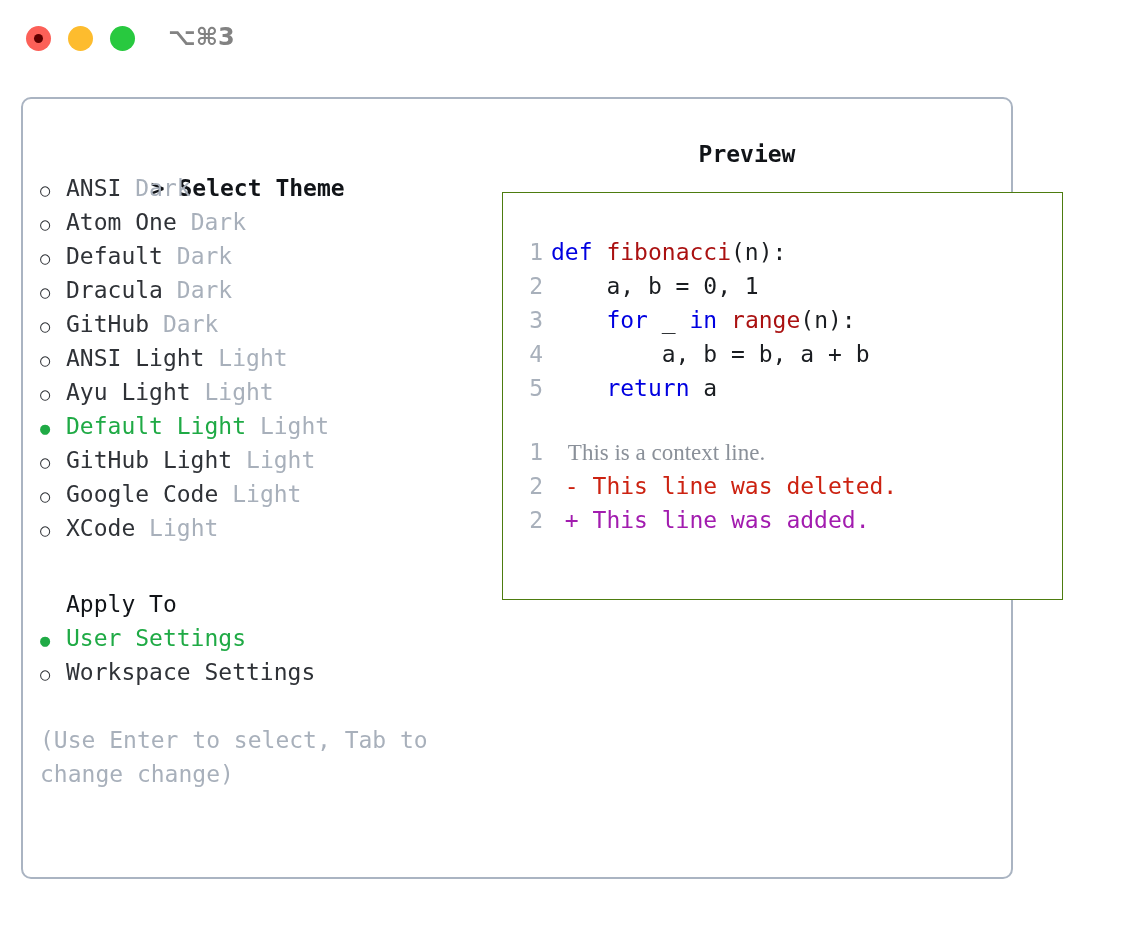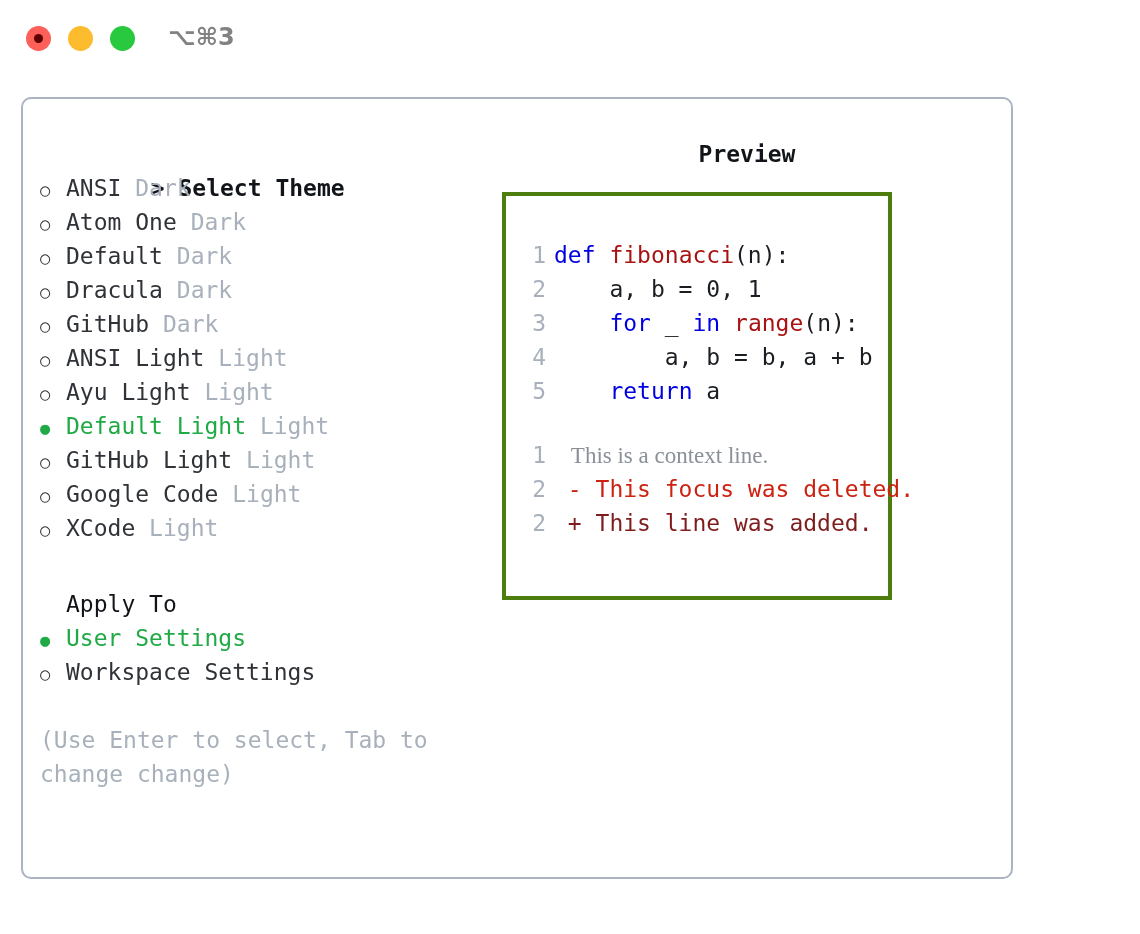--- a/index.html
+++ b/index.html
@@ -137,23 +137,23 @@
   .preview-title {
     font-size: 23px;
     font-weight: bold;
     color: #111418;
     line-height: 34px;
     height: 34px;
     text-align: center;
   }
   .preview-box {
     margin-top: 21px;
-    width: 390px;
+    width: 561px;
     height: 408px;
-    border: 4px solid #4d7c0f;
+    border: 1px solid #4d7c0f;
     box-sizing: border-box;
     background: #ffffff;
     position: relative;
   }
   .code {
     position: absolute;
     left: 10px;
     top: 42px;
     width: 460px;
   }
@@ -168,21 +168,21 @@
     width: 30px;
     text-align: right;
     color: #a8b0bb;
     margin-right: 8px;
   }
   .kw   { color: #0000e0; }
   .fn   { color: #aa1111; }
   .pl   { color: #1a1d21; }
   .ctx  { color: #8a9099; font-family: Liberation Serif, serif; }
   .del  { color: #cc2211; }
-  .add  { color: #7f1d1d; text-align: right; }
+  .add  { color: #a21caf; text-align: right; }
   .code-gap { height: 30px; }
 </style>
 </head>
 <body>
 
 <div class="window">
 
   <div class="titlebar">
     <div class="dots">
       <span class="dot red"></span>
@@ -234,21 +234,21 @@
           <div id="code-lines">
               <div class="code-line"><span class="ln">1</span><span class="kw">def </span><span class="fn">fibonacci</span><span class="pl">(n):</span></div>
               <div class="code-line"><span class="ln">2</span><span class="pl">    a, b = 0, 1</span></div>
               <div class="code-line"><span class="ln">3</span><span class="pl">    </span><span class="kw">for</span><span class="pl"> _ </span><span class="kw">in</span><span class="pl"> </span><span class="fn">range</span><span class="pl">(n):</span></div>
               <div class="code-line"><span class="ln">4</span><span class="pl">        a, b = b, a + b</span></div>
               <div class="code-line"><span class="ln">5</span><span class="pl">    </span><span class="kw">return</span><span class="pl"> a</span></div>
             </div>
           <div class="code-gap"></div>
           <div id="diff-lines">
               <div class="code-line"><span class="ln">1</span><span class="ctx">   This is a context line.</span></div>
-              <div class="code-line"><span class="ln">2</span><span class="del"> - This focus was deleted.</span></div>
+              <div class="code-line"><span class="ln">2</span><span class="del"> - This line was deleted.</span></div>
               <div class="code-line"><span class="ln">2</span><span class="add"> + This line was added.</span></div>
             </div>
         </div>
       </div>
     </div>
 
   </div>
 </div>
 
 </body></html>

